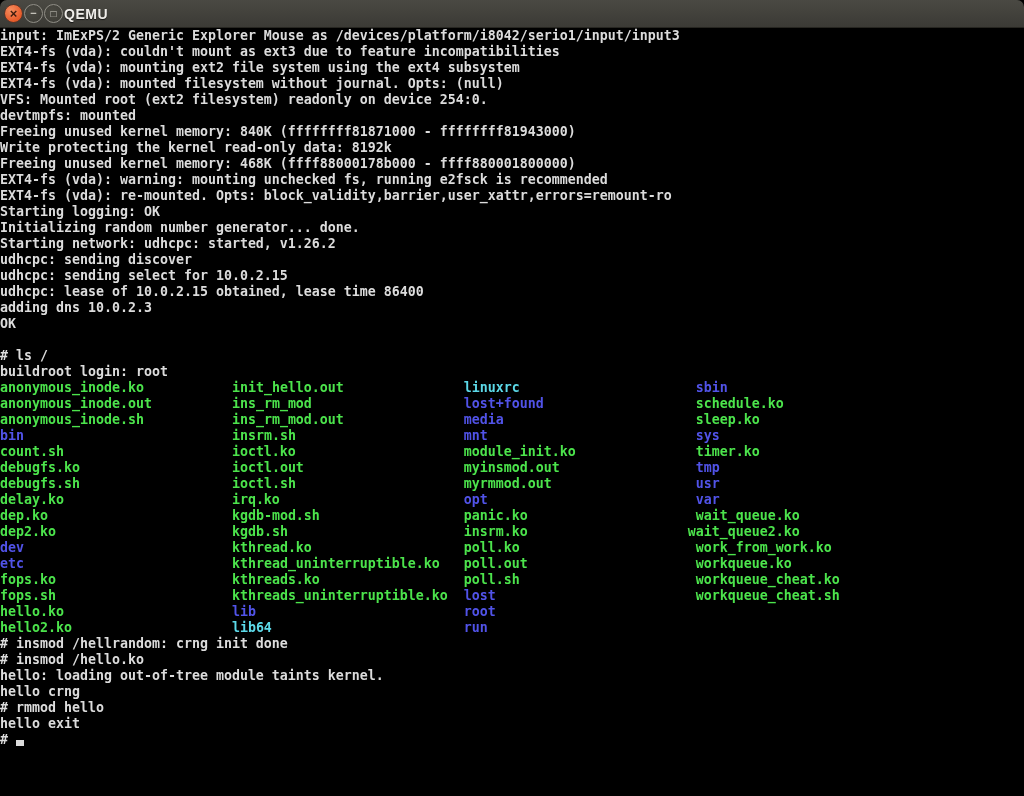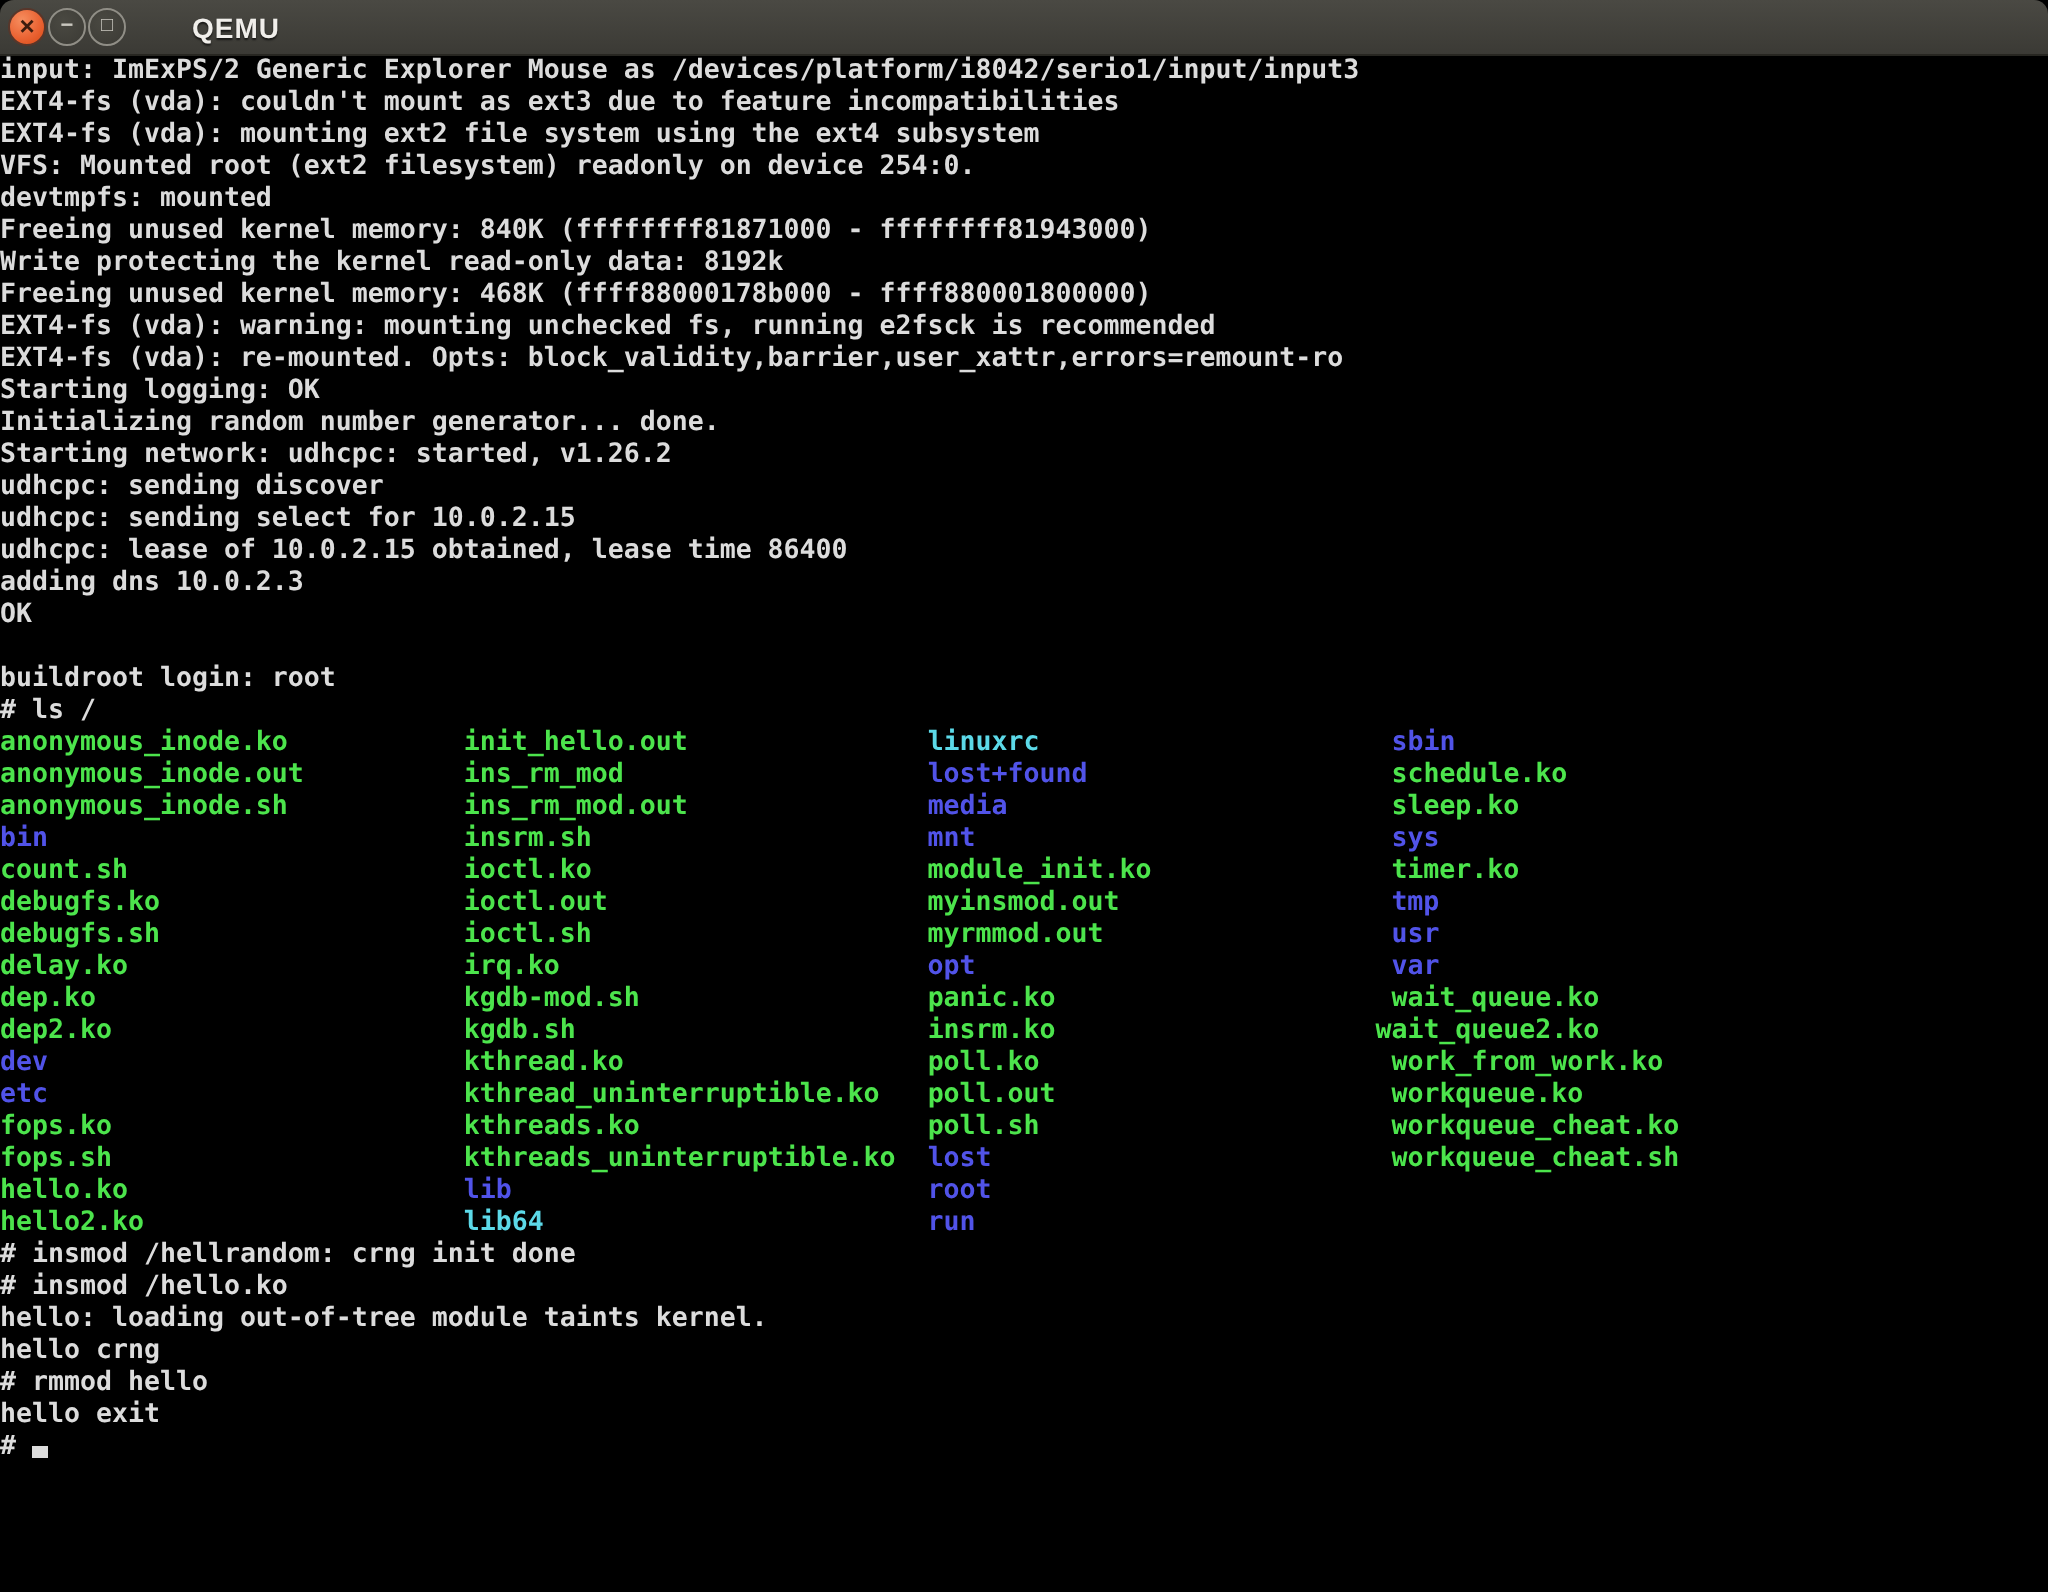--- a/index.html
+++ b/index.html
@@ -28,21 +28,21 @@
   }
   .tb-btn.close .glyph{color:#3c1c0e;font-weight:bold;font-size:13px;line-height:1;transform:translateY(-0.5px);}
   .tb-btn.plain{
     background:radial-gradient(circle at 40% 35%,#4a4942,#38373260);
     background-color:#3d3c36;
     border:1px solid #908e86;
   }
   .tb-btn.plain .glyph{color:#c9c7bf;font-size:11px;line-height:1;font-weight:bold;}
   .tb-btn.plain .glyph.max{font-size:10px;transform:translateY(-0.5px);}
   .title{
-    margin-left:32px;color:#f0eeea;font-weight:bold;font-size:14px;
+    margin-left:0;color:#f0eeea;font-weight:bold;font-size:14px;
     text-shadow:0 1px 1px rgba(0,0,0,.65);
     letter-spacing:.5px;
   }
 
   
   .terminal{
     width:1024px;height:768px;background:var(--bg,#000);
     font-family:"DejaVu Sans Mono","Liberation Mono",monospace;
     font-size:13.29px;line-height:16px;font-weight:bold;
     color:var(--fg,#dcdcdc);
@@ -72,38 +72,39 @@
     <div class="tb-btn plain">
       <span class="glyph max">□</span>
     </div>
     <div class="title">QEMU</div>
   </div>
 
   <div class="terminal" id="screen">
       <div class="term-line">input: ImExPS/2 Generic Explorer Mouse as /devices/platform/i8042/serio1/input/input3</div>
       <div class="term-line">EXT4-fs (vda): couldn't mount as ext3 due to feature incompatibilities</div>
       <div class="term-line">EXT4-fs (vda): mounting ext2 file system using the ext4 subsystem</div>
+      <div class="term-line">EXT4-fs (vda): mounted filesystem without journal. Opts: (null)</div>
       <div class="term-line">VFS: Mounted root (ext2 filesystem) readonly on device 254:0.</div>
       <div class="term-line">devtmpfs: mounted</div>
       <div class="term-line">Freeing unused kernel memory: 840K (ffffffff81871000 - ffffffff81943000)</div>
       <div class="term-line">Write protecting the kernel read-only data: 8192k</div>
       <div class="term-line">Freeing unused kernel memory: 468K (ffff88000178b000 - ffff880001800000)</div>
       <div class="term-line">EXT4-fs (vda): warning: mounting unchecked fs, running e2fsck is recommended</div>
       <div class="term-line">EXT4-fs (vda): re-mounted. Opts: block_validity,barrier,user_xattr,errors=remount-ro</div>
       <div class="term-line">Starting logging: OK</div>
       <div class="term-line">Initializing random number generator... done.</div>
       <div class="term-line">Starting network: udhcpc: started, v1.26.2</div>
       <div class="term-line">udhcpc: sending discover</div>
       <div class="term-line">udhcpc: sending select for 10.0.2.15</div>
       <div class="term-line">udhcpc: lease of 10.0.2.15 obtained, lease time 86400</div>
       <div class="term-line">adding dns 10.0.2.3</div>
       <div class="term-line">OK</div>
       <div class="term-line"></div>
+      <div class="term-line"># ls /</div>
       <div class="term-line">buildroot login: root</div>
-      <div class="term-line"># ls /</div>
       <div class="term-line"><span class="f-exec">anonymous_inode.ko</span>           <span class="f-exec">init_hello.out</span>               <span class="f-link">linuxrc</span>                      <span class="f-dir">sbin</span>                         </div>
       <div class="term-line"><span class="f-exec">anonymous_inode.out</span>          <span class="f-exec">ins_rm_mod</span>                   <span class="f-dir">lost+found</span>                   <span class="f-exec">schedule.ko</span>                  </div>
       <div class="term-line"><span class="f-exec">anonymous_inode.sh</span>           <span class="f-exec">ins_rm_mod.out</span>               <span class="f-dir">media</span>                        <span class="f-exec">sleep.ko</span>                     </div>
       <div class="term-line"><span class="f-dir">bin</span>                          <span class="f-exec">insrm.sh</span>                     <span class="f-dir">mnt</span>                          <span class="f-dir">sys</span>                          </div>
       <div class="term-line"><span class="f-exec">count.sh</span>                     <span class="f-exec">ioctl.ko</span>                     <span class="f-exec">module_init.ko</span>               <span class="f-exec">timer.ko</span>                     </div>
       <div class="term-line"><span class="f-exec">debugfs.ko</span>                   <span class="f-exec">ioctl.out</span>                    <span class="f-exec">myinsmod.out</span>                 <span class="f-dir">tmp</span>                          </div>
       <div class="term-line"><span class="f-exec">debugfs.sh</span>                   <span class="f-exec">ioctl.sh</span>                     <span class="f-exec">myrmmod.out</span>                  <span class="f-dir">usr</span>                          </div>
       <div class="term-line"><span class="f-exec">delay.ko</span>                     <span class="f-exec">irq.ko</span>                       <span class="f-dir">opt</span>                          <span class="f-dir">var</span>                          </div>
       <div class="term-line"><span class="f-exec">dep.ko</span>                       <span class="f-exec">kgdb-mod.sh</span>                  <span class="f-exec">panic.ko</span>                     <span class="f-exec">wait_queue.ko</span>                </div>
       <div class="term-line"><span class="f-exec">dep2.ko</span>                      <span class="f-exec">kgdb.sh</span>                      <span class="f-exec">insrm.ko</span>                    <span class="f-exec">wait_queue2.ko</span>               </div>

